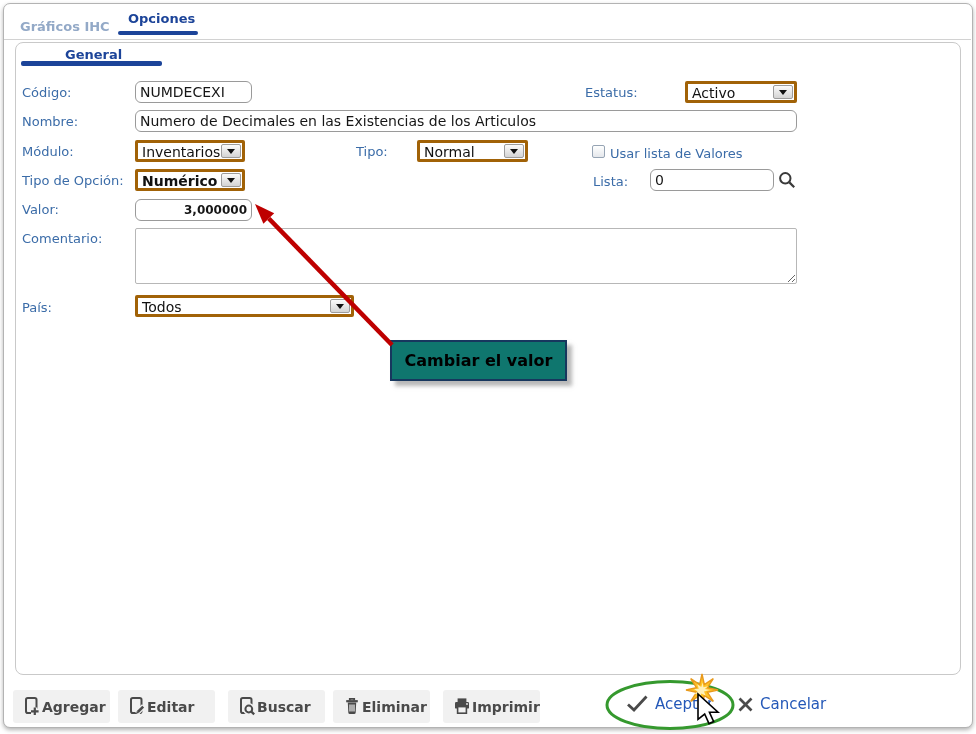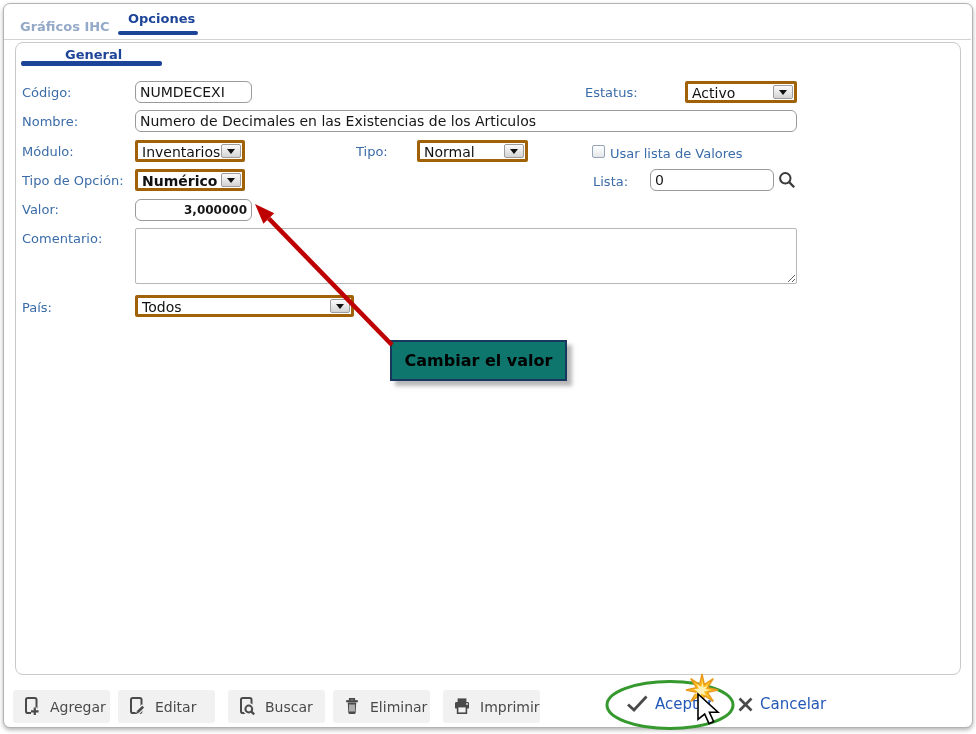--- a/index.html
+++ b/index.html
@@ -15,21 +15,21 @@
   .tin{position:absolute;box-sizing:border-box;height:22px;border:1px solid #9a9a9a;border-radius:6px;background:#fff;color:#161616;font-family:"DejaVu Sans","Liberation Sans",sans-serif;font-size:14px;padding:0 4px;outline:none;}
   .tin.num{text-align:right;font-size:12px;font-weight:bold;}
   .tarea{position:absolute;box-sizing:border-box;border:1px solid #b7b7b7;border-radius:2px;background:#fff;font-family:"DejaVu Sans","Liberation Sans",sans-serif;font-size:13px;resize:both;outline:none;}
   .dd{position:absolute;box-sizing:border-box;height:22px;border:3px solid #a16207;border-radius:2px;background:#fff;display:flex;cursor:pointer;}
   .dd .val{flex:1;font-size:14px;color:#111;padding:1px 4px 0 4px;white-space:nowrap;overflow:hidden;}
   .dd .btn{width:18px;margin:1px;border:1px solid #9c9c9c;border-radius:2px;background:linear-gradient(#fbfbfb,#d4d4d4);display:flex;align-items:center;justify-content:center;}
   .tri{width:0;height:0;border-left:4px solid transparent;border-right:4px solid transparent;border-top:5px solid #111;}
   .cb{position:absolute;width:13px;height:13px;box-sizing:border-box;border:1px solid #96a4b4;border-radius:2px;background:linear-gradient(#ffffff,#e4e7eb);cursor:pointer;}
   .callout{position:absolute;left:390px;top:340px;width:177px;height:41px;box-sizing:border-box;background:#0f766e;border:2px solid #17375e;box-shadow:5px 5px 4px rgba(125,125,125,.55);display:flex;align-items:center;justify-content:center;}
   .callout span{font-size:16px;font-weight:bold;color:#000;}
-  .fbtn{position:absolute;top:690px;height:33px;width:97px;box-sizing:border-box;border:none;border-radius:3px;background:#f1f1f1;display:flex;align-items:center;gap:8px;padding:0 9px;font-family:"DejaVu Sans","Liberation Sans",sans-serif;font-size:14px;color:#4a4a4a;cursor:pointer;}
+  .fbtn{position:absolute;top:690px;height:33px;width:97px;box-sizing:border-box;border:none;border-radius:3px;background:#f1f1f1;display:flex;align-items:center;gap:0;padding:0 9px;font-family:"DejaVu Sans","Liberation Sans",sans-serif;font-size:14px;color:#4a4a4a;cursor:pointer;font-weight:bold;}
   .linkbtn{position:absolute;display:flex;align-items:center;gap:6px;cursor:pointer;background:none;border:none;padding:0;font-family:"DejaVu Sans","Liberation Sans",sans-serif;}
   .linkbtn .txt{font-size:15px;color:#2458b8;}
   .overlay{position:absolute;left:0;top:0;width:976px;height:734px;pointer-events:none;}
   .icon{display:inline-flex;}
   .search-abs{position:absolute;cursor:pointer;}
 </style>
 </head>
 <body>
 
 <div class="stage">

